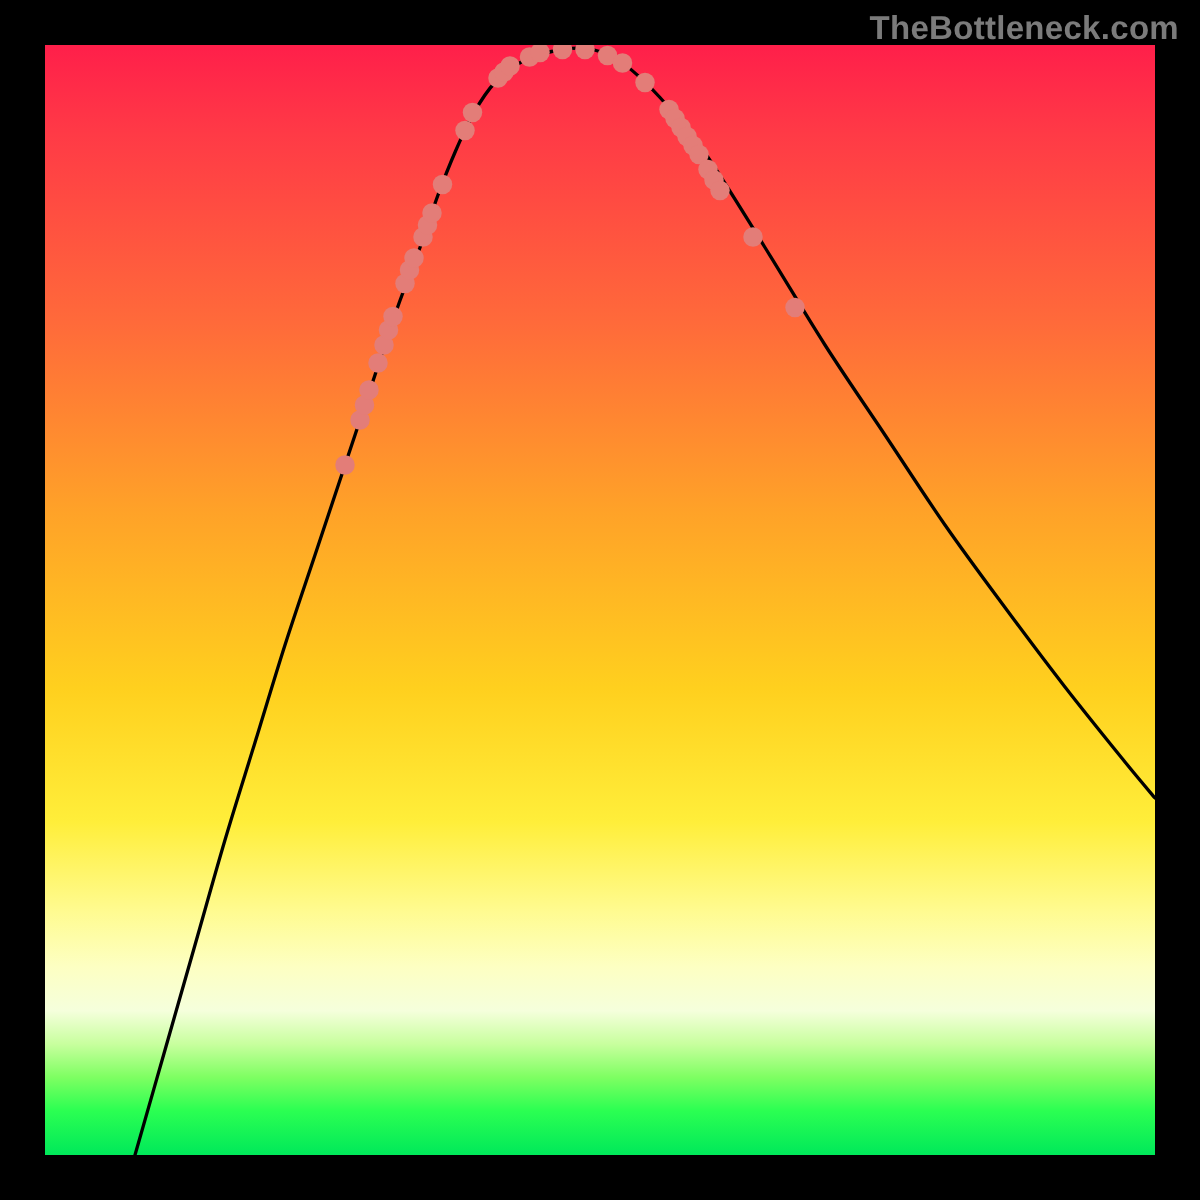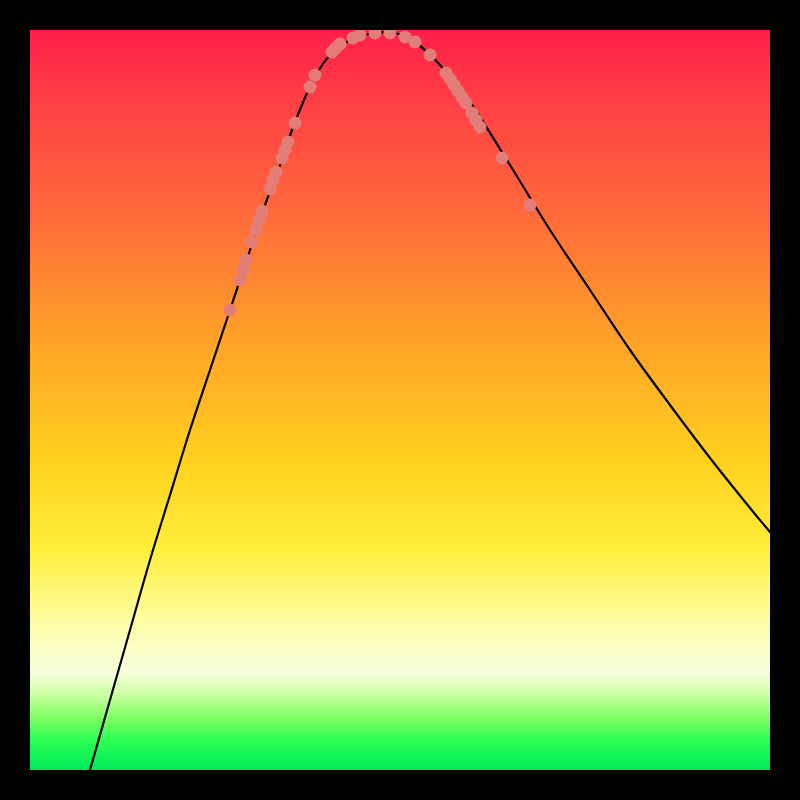--- a/index.html
+++ b/index.html
@@ -59,20 +59,21 @@
     top: 0;
     width: 740px;
     height: 740px;
   }
 </style>
 </head>
 <body>
 
 <div class="frame">
 
+  <div class="watermark">TheBottleneck.com</div>
 
   <div class="plot">
     <svg class="curve" viewBox="0 0 740 740" preserveAspectRatio="none">
       <path id="curve-path" fill="none" stroke="#000" stroke-width="2.2" stroke-linecap="round" stroke-linejoin="round" d="M 60 740 C 63.333333333333336 728.3333333333334, 73.33333333333333 693.3333333333334, 80 670 C 86.66666666666667 646.6666666666666, 93.33333333333333 623.3333333333334, 100 600 C 106.66666666666667 576.6666666666666, 113.33333333333333 552.5, 120 530 C 126.66666666666667 507.5, 133.33333333333334 486.6666666666667, 140 465 C 146.66666666666666 443.3333333333333, 153.33333333333334 420.8333333333333, 160 400 C 166.66666666666666 379.1666666666667, 173.33333333333334 360, 180 340 C 186.66666666666666 320, 193.33333333333334 300, 200 280 C 206.66666666666666 260, 214.16666666666666 237.5, 220 220 C 225.83333333333334 202.5, 230 189.16666666666666, 235 175 C 240 160.83333333333334, 245.5 147.5, 250 135 C 254.5 122.5, 258 110.83333333333333, 262 100 C 266 89.16666666666667, 270 79.16666666666667, 274 70 C 278 60.833333333333336, 281.6666666666667 52.5, 286 45 C 290.3333333333333 37.5, 294.3333333333333 30.833333333333332, 300 25 C 305.6666666666667 19.166666666666668, 312.5 13.666666666666666, 320 10 C 327.5 6.333333333333334, 337.5 4.166666666666667, 345 3 C 352.5 1.8333333333333333, 358.3333333333333 1.5, 365 3 C 371.6666666666667 4.5, 377.5 6.666666666666667, 385 12 C 392.5 17.333333333333332, 400.8333333333333 25, 410 35 C 419.1666666666667 45, 428.3333333333333 55.33333333333333, 440 72 C 451.6666666666667 88.66666666666667, 466.6666666666667 113.66666666666667, 480 135 C 493.3333333333333 156.33333333333334, 506.6666666666667 179.16666666666666, 520 200 C 533.3333333333334 220.83333333333334, 546.6666666666666 240, 560 260 C 573.3333333333334 280, 586.6666666666666 300.8333333333333, 600 320 C 613.3333333333334 339.1666666666667, 626.6666666666666 357, 640 375 C 653.3333333333334 393, 666.6666666666666 410.8333333333333, 680 428 C 693.3333333333334 445.1666666666667, 710 465.6666666666667, 720 478 C 730 490.3333333333333, 736.6666666666666 498, 740 502"></path>
       <g id="marker-group">
           <circle cx="200" cy="280" r="6.5" fill="#e37d78"></circle>
           <circle cx="210" cy="250" r="6.5" fill="#e37d78"></circle>
           <circle cx="213" cy="240" r="6.5" fill="#e37d78"></circle>
           <circle cx="216" cy="230" r="6.5" fill="#e37d78"></circle>
           <circle cx="222" cy="212" r="6.5" fill="#e37d78"></circle>

